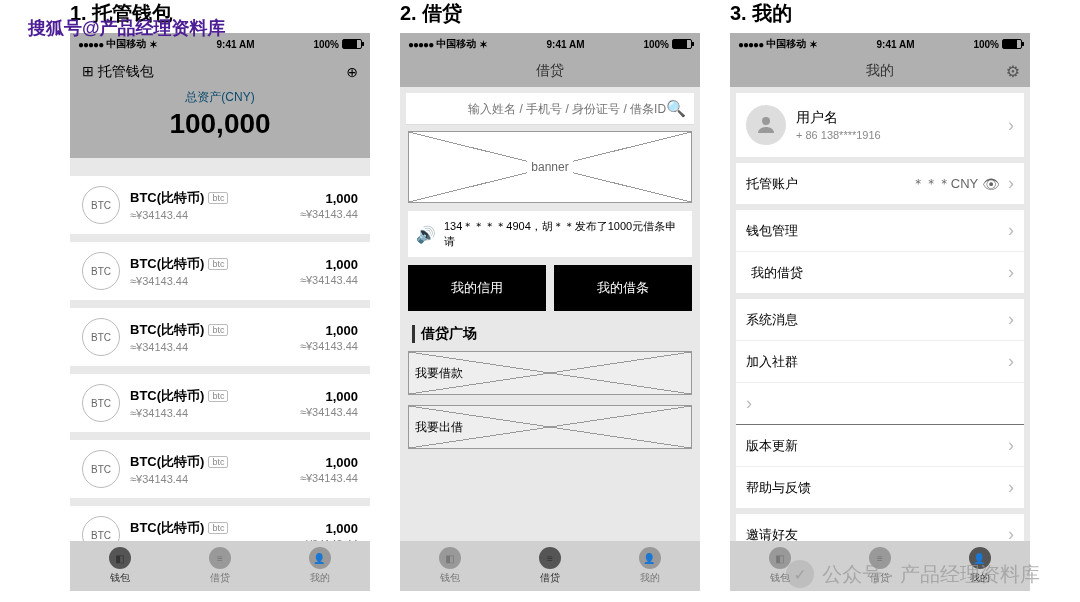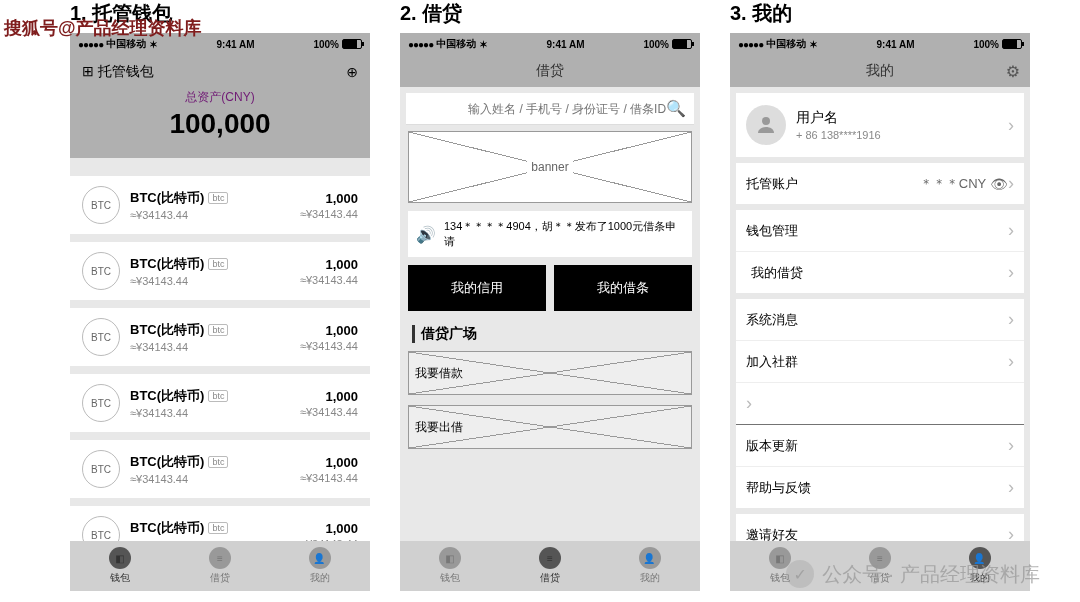--- a/index.html
+++ b/index.html
@@ -1,18 +1,18 @@
 <!DOCTYPE html>
 <html><head>
 <meta charset="utf-8">
 <style>
   * { box-sizing: border-box; margin: 0; padding: 0; }
   body { font-family: -apple-system, "Helvetica Neue", Arial, sans-serif; background: #fff; width: 1080px; height: 602px; position: relative; }
   
-  .watermark-top { position: absolute; top: 16px; left: 4px; font-size: 18px; font-weight: bold; color: #7f1d1d; z-index: 100; }
+  .watermark-top { position: absolute; top: 16px; left: 28px; font-size: 18px; font-weight: bold; color: #4c1d95; z-index: 100; }
   .watermark-bottom { position: absolute; bottom: 14px; right: 40px; font-size: 20px; color: rgba(150,150,150,0.7); z-index: 100; display:flex; align-items:center; gap:8px;}
   .wm-icon { width:28px; height:28px; border-radius:50%; background:rgba(150,150,150,0.3); display:inline-flex; align-items:center; justify-content:center; font-size:16px;}
   
   .screens { display: flex; gap: 30px; padding: 0 70px; }
   .screen-wrapper { flex: 1; }
   .screen-title { font-size: 20px; font-weight: bold; margin-bottom: 6px; }
   .phone { width: 300px; height: 558px; background: #e0e0e0; display: flex; flex-direction: column; overflow: hidden; }
   
   .status-bar { height: 22px; background: #b0b0b0; display: flex; align-items: center; justify-content: space-between; padding: 0 8px; font-size: 10px; font-weight: bold; color: #000; }
   .status-left, .status-right { display:flex; align-items:center; gap:3px;}
@@ -23,21 +23,21 @@
   
   .nav-bar { height: 32px; background: #b0b0b0; display: flex; align-items: center; justify-content: center; font-size: 14px; color: #333; position:relative;}
   .nav-gear { position:absolute; right:10px; font-size:16px; color:#555;}
   
   .content { flex: 1; overflow-y: hidden; background: #e8e8e8; display:flex; flex-direction:column;}
   
   
   .s1-header { background: #b0b0b0; padding: 8px 12px 18px; }
   .s1-header-top { display:flex; justify-content:space-between; align-items:center; font-size:14px; margin-bottom:8px;}
   .wallet-icon { font-size:14px; }
-  .s1-total-label { text-align:center; font-size:12px; color:#701a75;}
+  .s1-total-label { text-align:center; font-size:12px; color:#0c4a6e;}
   .s1-total-amount { text-align:center; font-size:28px; font-weight:bold; margin-top:2px;}
   
   .asset-list { background:#e8e8e8; padding-top:18px;}
   .asset-row { background:#fff; margin-bottom:8px; padding:10px 12px; display:flex; align-items:center;}
   .coin-circle { width:38px; height:38px; border:1px solid #bbb; border-radius:50%; display:flex; align-items:center; justify-content:center; font-size:10px; color:#666; margin-right:10px;}
   .asset-info { flex:1; }
   .asset-name { font-size:13px; font-weight:bold; display:flex; align-items:center; gap:4px;}
   .asset-tag { font-size:9px; border:1px solid #bbb; padding:0 3px; border-radius:2px; color:#888; font-weight:normal;}
   .asset-sub { font-size:11px; color:#888; margin-top:2px;}
   .asset-right { text-align:right;}
@@ -72,21 +72,21 @@
   
   .card-row { background:#fff; margin:6px 6px 0 6px; padding:12px 10px; display:flex; align-items:center; font-size:13px;}
   .card-row.slim { padding:10px 10px;}
   .chev { color:#bbb; font-size:18px;}
   .avatar { width:40px; height:40px; border-radius:50%; background:#ddd; display:flex; align-items:center; justify-content:center; margin-right:10px;}
   .avatar svg { width:24px; height:24px; fill:#999;}
   .user-info { flex:1;}
   .user-name { font-size:14px; font-weight:500;}
   .user-phone { font-size:11px; color:#888; margin-top:2px;}
   .row-label { flex:1;}
-  .row-value { color:#666; display:flex; align-items:center; gap:4px;}
+  .row-value { color:#666; margin-right:8px; display:flex; align-items:center; gap:4px;}
   .eye-icon { font-size:14px;}
   .section-gap { height:10px;}
 </style>
 </head>
 <body>
 
 <div class="watermark-top">搜狐号@产品经理资料库</div>
 <div class="watermark-bottom">
   <span class="wm-icon">✓</span>
   <span>公众号 · 产品经理资料库</span>

